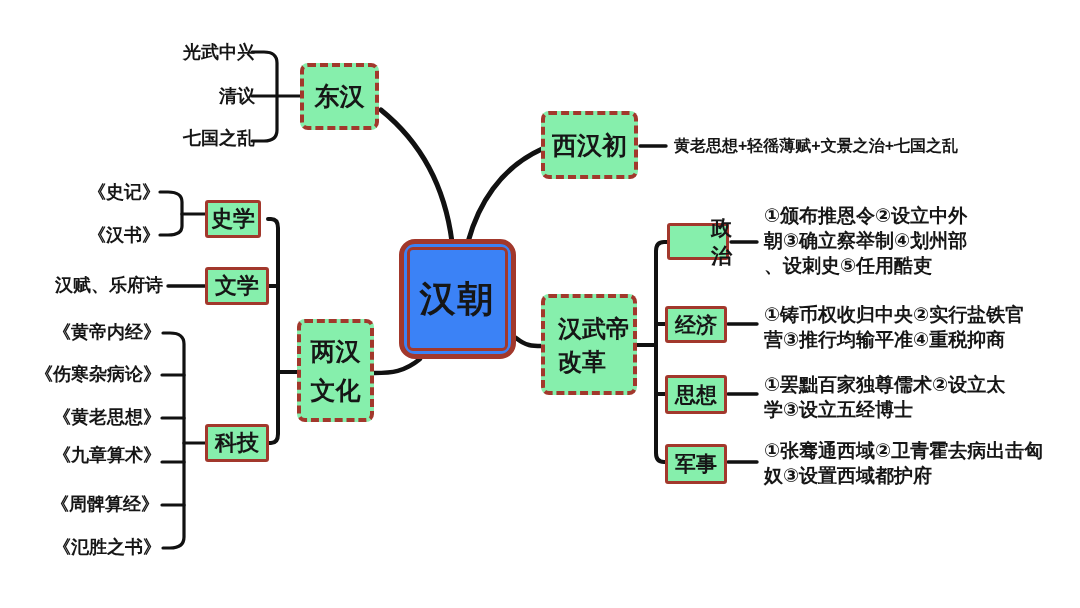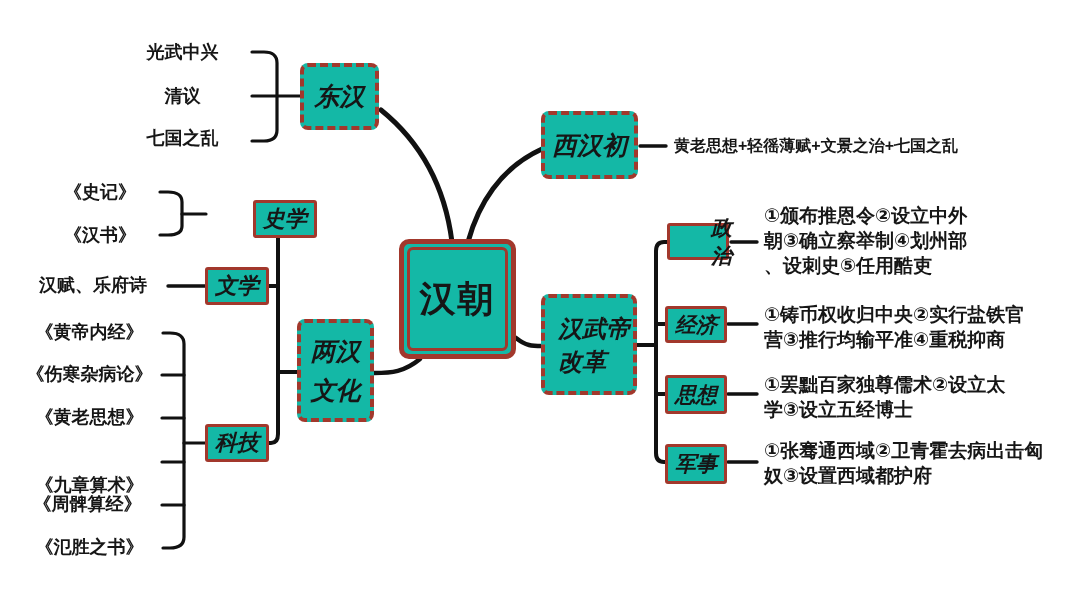--- a/index.html
+++ b/index.html
@@ -11,43 +11,42 @@
     font-weight:700;
     color:#161616;
     overflow:hidden;
   }
   #stage svg.lines { position:absolute; left:0; top:0; width:1080px; height:608px; }
 
   .node {
     position:absolute;
     display:flex; align-items:center; justify-content:center;
     box-sizing:border-box;
-    background:#14b8a6;
+    background:#86efac;
     text-align:center;
     white-space:pre-line;
-    font-style:italic;
   }
   .dashed { border:4px dashed #a2382c; border-radius:8px; }
   .solidbox { border:3px solid #a2382c; border-radius:3px; }
 
   .root-outer {
     position:absolute; box-sizing:border-box;
-    border:5px solid #a2382c; border-radius:10px; background:#14b8a6;
+    border:5px solid #a2382c; border-radius:16px; background:#3b82f6;
   }
   .root-inner {
     position:absolute; inset:3px; box-sizing:border-box;
     border:3px solid #a2382c; border-radius:6px;
     display:flex; align-items:center; justify-content:center;
     font-size:36px; letter-spacing:2px;
   }
 
   .leaf-label {
     position:absolute;
     font-size:18px; line-height:21px;
-    text-align:center;
+    text-align:right;
     white-space:nowrap;
   }
   .detail-line {
     position:absolute;
     font-size:16px; line-height:20px;
     white-space:nowrap;
   }
   .detail-block {
     position:absolute;
     font-size:19px; line-height:25px;
@@ -123,32 +122,32 @@
   <div class="leaf-label" style="left:110px; top:42px; width:145px;">光武中兴</div>
   <div class="leaf-label" style="left:110px; top:86px; width:145px;">清议</div>
   <div class="leaf-label" style="left:110px; top:128px; width:145px;">七国之乱</div>
 
   <div class="node dashed" style="left:541px; top:111px; width:97px; height:68px; font-size:25px;">西汉初</div>
   <div class="detail-line" style="left:674px; top:136px;">黄老思想+轻徭薄赋+文景之治+七国之乱</div>
 
   <div class="node dashed" style="left:297px; top:319px; width:77px; height:103px; font-size:25px; line-height:39px;">两汉
 文化</div>
 
-  <div class="node solidbox" style="left:205px; top:200px; width:64px; height:38px; font-size:22px;margin-left:48px;">史学</div>
+  <div class="node solidbox" style="left:205px; top:200px; width:56px; height:38px; font-size:22px;">史学</div>
   <div class="leaf-label" style="left:40px; top:182px; width:120px;">《史记》</div>
   <div class="leaf-label" style="left:40px; top:225px; width:120px;">《汉书》</div>
 
   <div class="node solidbox" style="left:205px; top:267px; width:64px; height:38px; font-size:22px;">文学</div>
   <div class="leaf-label" style="left:23px; top:275px; width:140px;">汉赋、乐府诗</div>
 
   <div class="node solidbox" style="left:205px; top:424px; width:64px; height:38px; font-size:22px;">科技</div>
   <div class="leaf-label" style="left:18px; top:322px; width:143px;">《黄帝内经》</div>
   <div class="leaf-label" style="left:18px; top:364px; width:143px;">《伤寒杂病论》</div>
   <div class="leaf-label" style="left:18px; top:407px; width:143px;">《黄老思想》</div>
-  <div class="leaf-label" style="left:18px; top:475px; width:143px;">《九章算术》</div>
+  <div class="leaf-label" style="left:18px; top:445px; width:143px;">《九章算术》</div>
   <div class="leaf-label" style="left:16px; top:494px; width:143px;">《周髀算经》</div>
   <div class="leaf-label" style="left:18px; top:537px; width:143px;">《氾胜之书》</div>
 
   <div class="node dashed" style="left:541px; top:294px; width:96px; height:101px; font-size:24px; line-height:33px; justify-content:flex-start; padding-left:13px; text-align:left;">汉武帝
 改革</div>
 
   <div class="node solidbox" style="left:667px; top:223px; width:62px; height:37px; font-size:21px;padding-left:47px;">政治</div>
   <div class="detail-block" style="left:764px; top:203px;">①颁布推恩令②设立中外
 朝③确立察举制④划州部
 、设刺史⑤任用酷吏</div>

